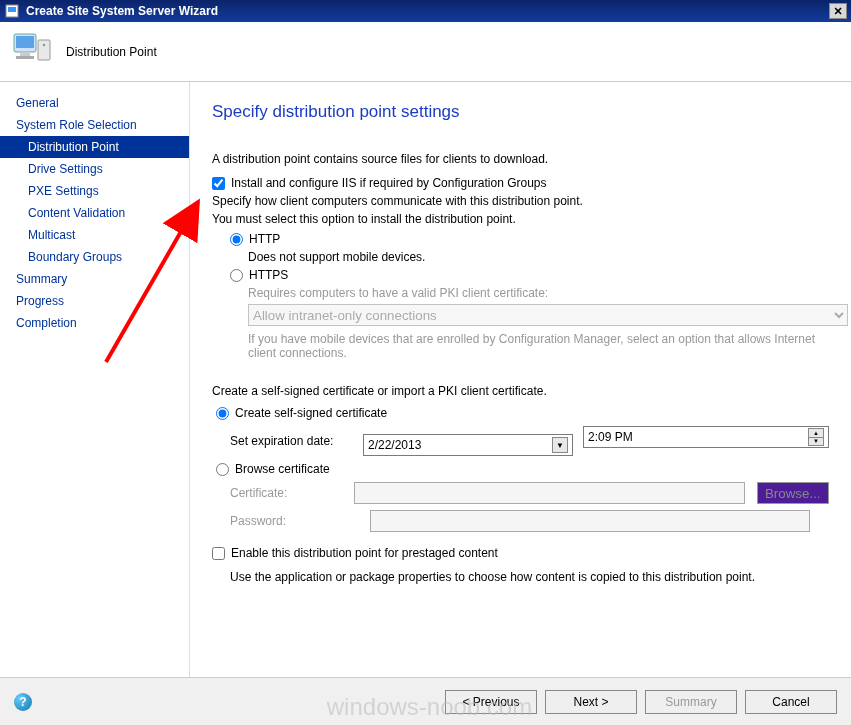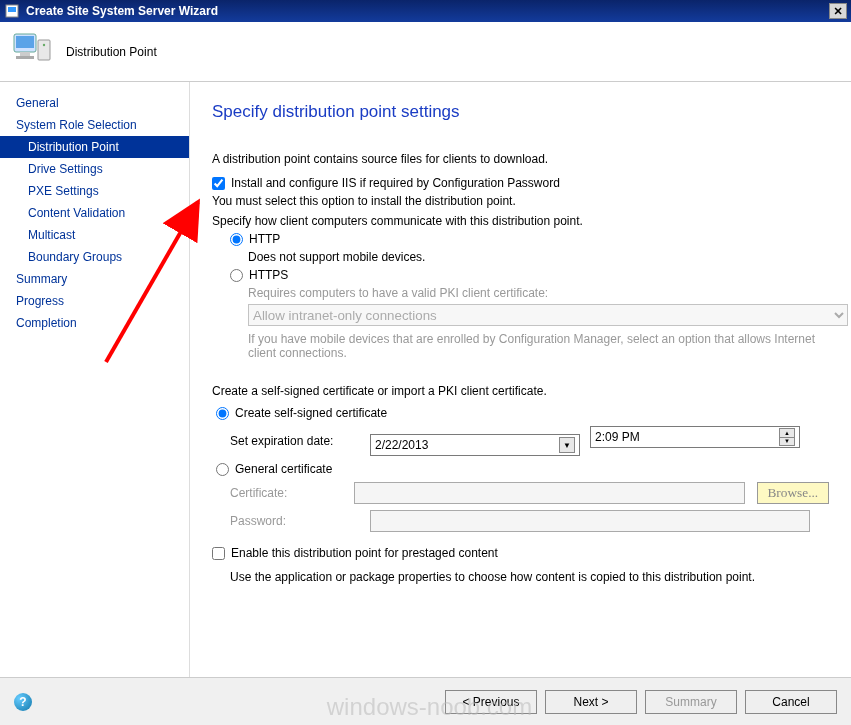--- a/index.html
+++ b/index.html
@@ -107,21 +107,21 @@
   .date-input, .time-input {
     height: 22px;
     border: 1px solid #7a7a7a;
     background: #fff;
     padding: 0 4px;
     display: flex;
     align-items: center;
     justify-content: space-between;
   }
   .date-input { width: 210px; margin-right: 10px; margin-top: 8px; }
-  .time-input { width: 210px; }
+  .time-input { width: 246px; }
   .dd-arrow {
     width: 16px; height: 16px;
     background: #e8e8e8;
     border: 1px solid #888;
     display: flex; align-items: center; justify-content: center;
     font-size: 8px;
   }
   .spinners {
     display: flex; flex-direction: column;
     width: 16px; height: 18px;
@@ -136,25 +136,24 @@
   .spinners div:last-child { border-bottom: none; }
   .text-input {
     height: 22px;
     width: 440px;
     background: #f5f5f5;
     border: 1px solid #aaa;
   }
   .browse-btn {
     width: 80px; height: 22px;
     margin-left: 12px;
-    background: #fef9c3;
+    background: #4c1d95;
     border: 1px solid #999;
     color: #888;
     cursor: default;
-    font-family: Liberation Serif, serif;
   }
   .note { margin: 10px 0 0 18px; }
   .footer {
     height: 48px;
     background: #f0f0f0;
     border-top: 1px solid #ccc;
     display: flex;
     align-items: center;
     padding: 0 14px;
   }
@@ -242,24 +241,24 @@
       <div class="sidebar-item">Completion</div>
     </div>
 
   <div class="main">
     <div class="page-title">Specify distribution point settings</div>
 
     <div class="desc">A distribution point contains source files for clients to download.</div>
 
     <div class="row">
       <input type="checkbox" checked="" style="">
-      <span>Install and configure IIS if required by Configuration Password</span>
-    </div>
+      <span>Install and configure IIS if required by Configuration Groups</span>
+    </div>
+    <div style="margin-bottom:4px;">Specify how client computers communicate with this distribution point.</div>
     <div style="margin:4px 0 6px 0;">You must select this option to install the distribution point.</div>
-    <div style="margin-bottom:4px;">Specify how client computers communicate with this distribution point.</div>
 
     <div class="row indent1">
       <input type="radio" name="proto" checked="" style="">
       <span>HTTP</span>
     </div>
     <div class="indent2" style="margin-bottom:4px;">Does not support mobile devices.</div>
 
     <div class="row indent1">
       <input type="radio" name="proto" style="">
       <span>HTTPS</span>
@@ -293,21 +292,21 @@
           <div class="spinners">
               <div>▲</div>
               <div>▼</div>
             </div>
         </div>
       </div>
     </div>
 
     <div class="row" style="padding-left:4px;">
       <input type="radio" name="cert" style="">
-      <span>General certificate</span>
+      <span>Browse certificate</span>
     </div>
 
     <div class="field-row">
       <label class="gray">Certificate:</label>
       <input class="text-input" disabled="" style="">
       <button class="browse-btn" disabled="">Browse...</button>
     </div>
     <div class="field-row">
       <label class="gray">Password:</label>
       <input class="text-input" disabled="" style="">

